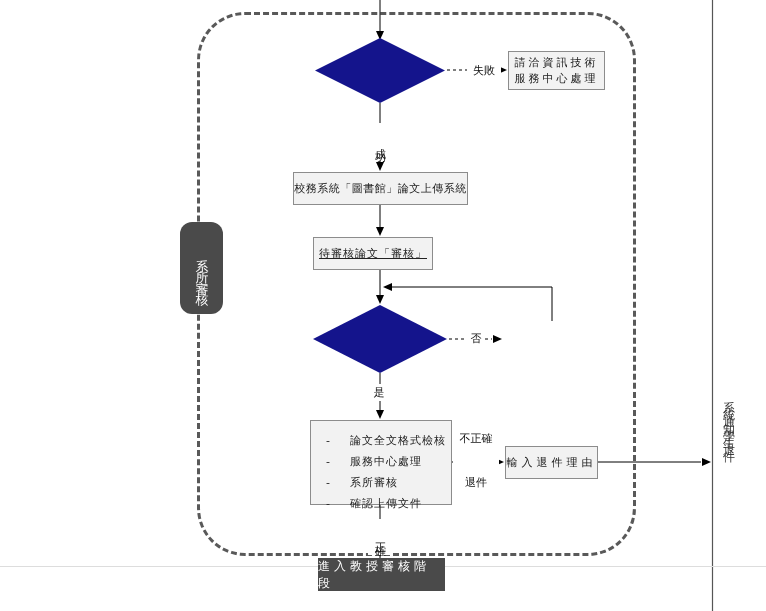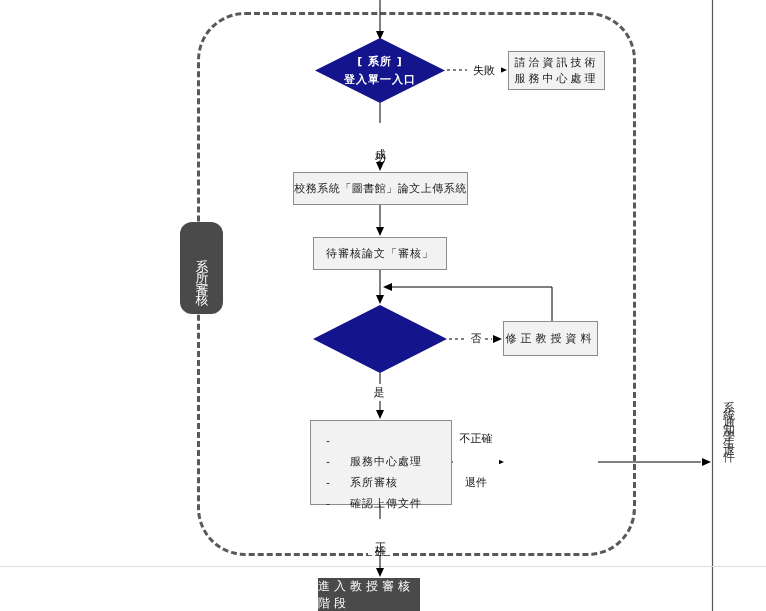--- a/index.html
+++ b/index.html
@@ -75,65 +75,62 @@
     <polygon class="arrowhead" points="702,458 702,466 711,462"></polygon>
 
     <polygon class="diamond" points="380,38 445,70.5 380,103 315,70.5"></polygon>
     <polygon class="diamond" points="380,305 447,339 380,373 313,339"></polygon>
   </svg>
 
   <div class="dark-box lane vtext" style="left:180px;top:222px;width:43px;height:92px;">
     <span>系所審核</span>
   </div>
 
-  <div class="dtext" style="left:315px;top:49px;width:130px;height:42px;">
-    <span>[ 系所 ]</span>
-    <span>登入單一入口</span>
-  </div>
 
   <div class="box" style="left:508px;top:51px;width:97px;height:39px;">
     <div class="two-line itbox">
       <span>請洽資訊技術</span>
       <span>服務中心處理</span>
     </div>
   </div>
 
   <div class="box" style="left:293px;top:172px;width:175px;height:33px;letter-spacing:0.5px;text-align:right;">
     <span>校務系統「圖書館」論文上傳系統</span>
   </div>
 
-  <div class="box" style="left:313px;top:237px;width:134px;height:33px;letter-spacing:1px;">
+  <div class="box" style="left:313px;top:237px;width:120px;height:33px;letter-spacing:1px;text-decoration:underline;">
     <span>待審核論文「審核」</span>
   </div>
 
 
-  <div class="box" style="left:503px;top:321px;width:95px;height:35px;letter-spacing:4px;">
-    <span>修正教授資料</span>
-  </div>
 
   <div class="box checklist" style="left:310px;top:420px;width:142px;height:85px;">
     <div class="chk-row">
       <span class="bullet">-</span>
+      <span>論文全文格式檢核</span>
     </div>
     <div class="chk-row">
       <span class="bullet">-</span>
       <span>服務中心處理</span>
     </div>
     <div class="chk-row">
       <span class="bullet">-</span>
       <span>系所審核</span>
     </div>
     <div class="chk-row">
       <span class="bullet">-</span>
       <span>確認上傳文件</span>
     </div>
   </div>
 
+  <div class="box" style="left:505px;top:446px;width:93px;height:33px;letter-spacing:4px;">
+    <span>輸入退件理由</span>
+  </div>
 
-  <div class="dark-box final" style="left:318px;top:578px;width:102px;height:33px;">
+  <div class="dark-box final" style="left:318px;top:558px;width:127px;height:33px;">
     <span>進入教授審核階段</span>
   </div>
 
   <div class="rail-label vtext" style="left:720px;top:392px;height:150px;">
     <span>系統通知學生退件</span>
   </div>
 
   <div class="lbl" style="left:461px;top:62px;width:34px;height:16px;margin-left:6px;">失敗</div>
   <div class="lbl vtext" style="left:368px;top:123px;width:22px;height:38px;letter-spacing:3px;">成功</div>
   <div class="lbl" style="left:467px;top:330px;width:18px;height:17px;">否</div>

